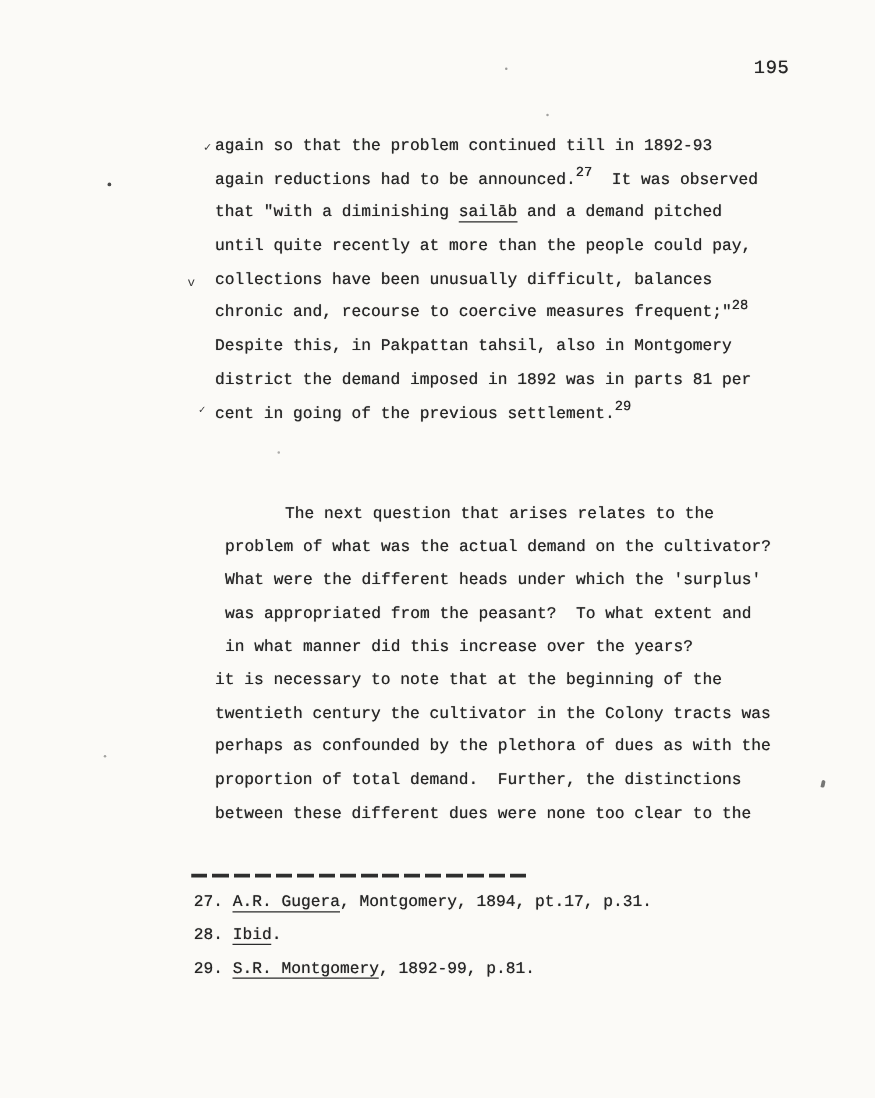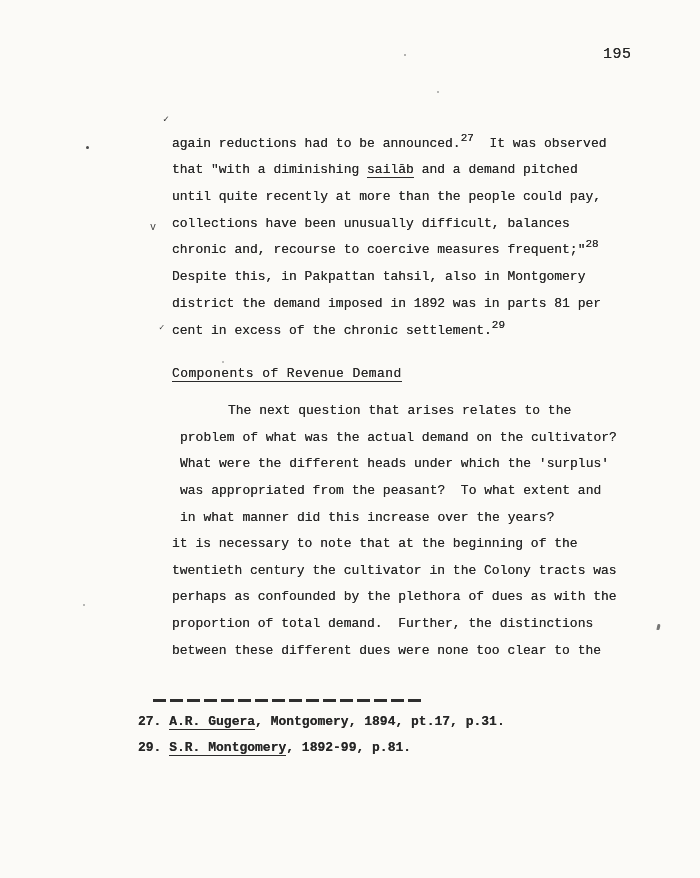--- a/index.html
+++ b/index.html
@@ -36,53 +36,53 @@
   .comma-mark{position:absolute;left:657px;top:624px;width:2.5px;height:6px;background:#4a4a4a;border-radius:2px 2px 2px 0;transform:rotate(12deg);opacity:.75;}
 </style>
 </head>
 <body>
 
 <div class="page">
 
   <div class="page-number ink">195</div>
 
   <div class="block" style="left:172px;top:104px;">
-      <div class="line"><span class="tick inline">✓</span></div>
+      <div class="line"><span class="tick inline">✓</span><span>again so that the problem continued till in 1892-93</span></div>
       <div class="line"><span>again reductions had to be announced.</span><span class="sup">27</span><span>  It was observed</span></div>
       <div class="line"><span>that "with a diminishing </span><span class="u">sailāb</span><span> and a demand pitched</span></div>
       <div class="line"><span>until quite recently at more than the people could pay,</span></div>
       <div class="line"><span class="tick margin">v</span><span>collections have been unusually difficult, balances</span></div>
       <div class="line"><span>chronic and, recourse to coercive measures frequent;"</span><span class="sup">28</span></div>
       <div class="line"><span>Despite this, in Pakpattan tahsil, also in Montgomery</span></div>
       <div class="line"><span>district the demand imposed in 1892 was in parts 81 per</span></div>
-      <div class="line"><span class="tick raised">✓</span><span>cent in excess of the chronic settlement.</span><span class="sup">29</span></div>
+      <div class="line"><span class="tick raised">✓</span><span>cent in going of the previous settlement.</span><span class="sup">29</span></div>
     </div>
 
-  <div class="heading-wrap ink"><span class="u">Components of Revenue Demand</span></div>
 
   <div class="block" style="left:180px;top:398px;">
       <div class="line indent"><span>The next question that arises relates to the</span></div>
       <div class="line"><span>problem of what was the actual demand on the cultivator?</span></div>
       <div class="line"><span>What were the different heads under which the 'surplus'</span></div>
       <div class="line"><span>was appropriated from the peasant?  To what extent and</span></div>
       <div class="line"><span>in what manner did this increase over the years?</span></div>
     </div>
 
   <div class="block" style="left:172px;top:531px;">
       <div class="line"><span>it is necessary to note that at the beginning of the</span></div>
       <div class="line"><span>twentieth century the cultivator in the Colony tracts was</span></div>
       <div class="line"><span>perhaps as confounded by the plethora of dues as with the</span></div>
       <div class="line"><span>proportion of total demand.  Further, the distinctions</span></div>
       <div class="line"><span>between these different dues were none too clear to the</span></div>
     </div>
 
   <div class="fn-rule"></div>
 
-  <div class="block" style="left:138px;top:709px;font-weight:bold;">
+  <div class="block" style="left:155px;top:709px;">
       <div class="fn-line"><span>27. </span><span class="u">A.R. Gugera</span><span>, Montgomery, 1894, pt.17, p.31.</span></div>
+      <div class="fn-line"><span>28. </span><span class="u">Ibid</span><span>.</span></div>
       <div class="fn-line"><span>29. </span><span class="u">S.R. Montgomery</span><span>, 1892-99, p.81.</span></div>
     </div>
 
   <div class="speck s1"></div>
   <div class="speck s2"></div>
   <div class="speck s3"></div>
   <div class="speck s4"></div>
   <div class="speck s5"></div>
   <div class="speck s6"></div>
   <div class="speck s7"></div>

